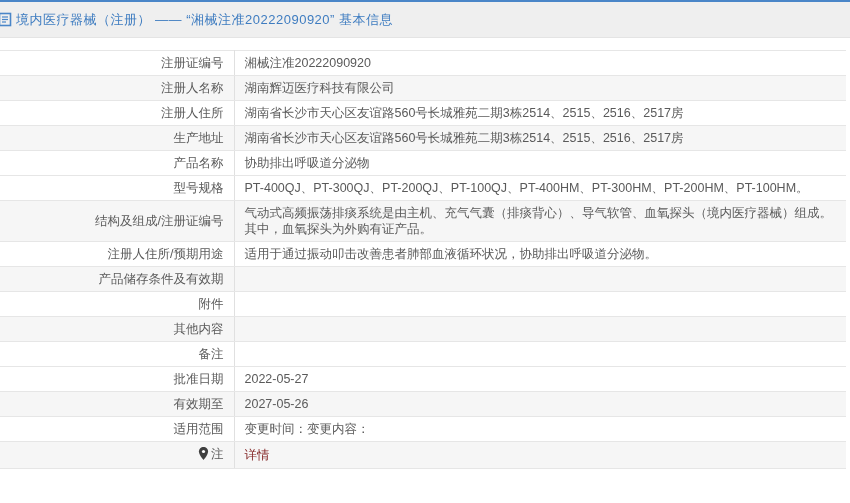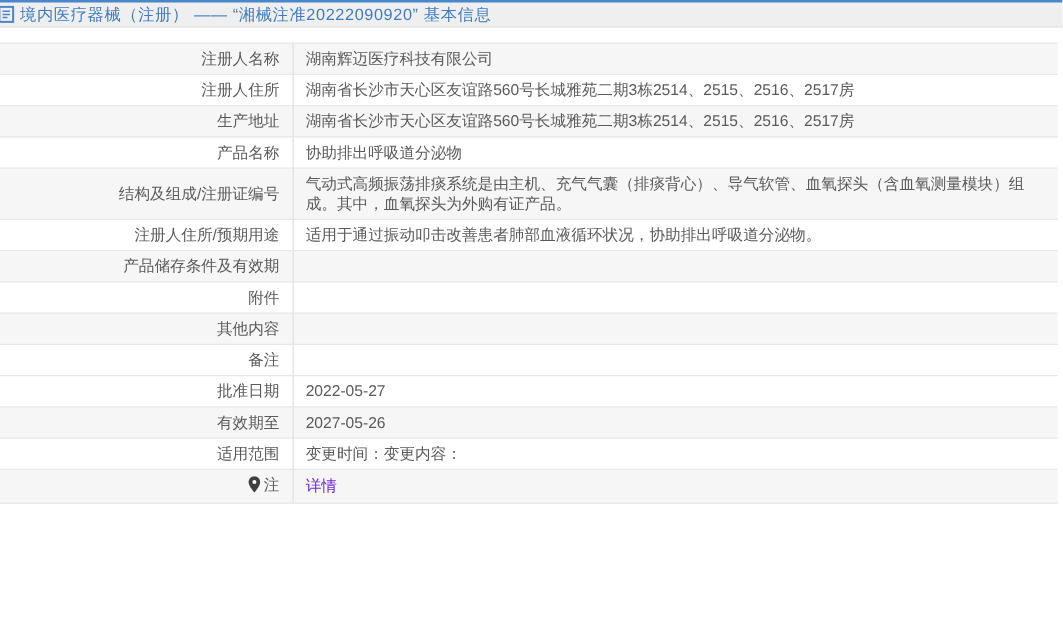--- a/index.html
+++ b/index.html
@@ -5,21 +5,21 @@
   * { margin: 0; padding: 0; box-sizing: border-box; }
   html, body {
     width: 850px;
     background: #ffffff;
     font-family: "Liberation Sans", "DejaVu Sans", sans-serif;
   }
   body { height: 503px; overflow: hidden; }
 
   
   .header-bar {
-    height: 22px;
+    height: 38px;
     background: #efefef;
     border-top: 2px solid #4a86c8;
     border-bottom: 1px solid #e4e4e4;
     display: flex;
     align-items: center;
     padding-left: 0px;
   }
   .header-icon {
     display: inline-flex;
     align-items: center;
@@ -61,21 +61,21 @@
   td.value-cell {
     padding-left: 11px;
     color: #565656;
   }
   td.label-cell .pin-wrap {
     display: inline-block;
     vertical-align: -2px;
     margin-right: 2px;
   }
   a.detail-link {
-    color: #6d28d9;
+    color: #7f1d1d;
     text-decoration: none;
     cursor: pointer;
   }
 </style>
 </head>
 <body>
 
 <div class="header-bar">
   <span class="header-icon">
     <svg width="14" height="15" viewBox="0 0 14 15">
@@ -84,39 +84,47 @@
       <line x1="4" y1="7.5" x2="10" y2="7.5" stroke="#4a86c8" stroke-width="1.2"></line>
       <line x1="4" y1="10" x2="8" y2="10" stroke="#4a86c8" stroke-width="1.2"></line>
     </svg>
   </span>
   <span class="header-title">境内医疗器械（注册） —— “湘械注准20222090920” 基本信息</span>
 </div>
 
 <div class="table-wrap">
   <table class="info-table">
     <tbody id="rows-body">
+        <tr>
+          <td class="label-cell"><span>注册证编号</span></td>
+          <td class="value-cell"><span>湘械注准20222090920</span></td>
+        </tr>
         <tr class="alt">
           <td class="label-cell"><span>注册人名称</span></td>
           <td class="value-cell"><span>湖南辉迈医疗科技有限公司</span></td>
         </tr>
         <tr>
           <td class="label-cell"><span>注册人住所</span></td>
           <td class="value-cell"><span>湖南省长沙市天心区友谊路560号长城雅苑二期3栋2514、2515、2516、2517房</span></td>
         </tr>
         <tr class="alt">
           <td class="label-cell"><span>生产地址</span></td>
           <td class="value-cell"><span>湖南省长沙市天心区友谊路560号长城雅苑二期3栋2514、2515、2516、2517房</span></td>
         </tr>
         <tr>
           <td class="label-cell"><span>产品名称</span></td>
           <td class="value-cell"><span>协助排出呼吸道分泌物</span></td>
         </tr>
+        <tr>
+          <td class="label-cell"><span>型号规格</span></td>
+          <td class="value-cell"><span>PT-400QJ、PT-300QJ、PT-200QJ、PT-100QJ、PT-400HM、PT-300HM、PT-200HM、PT-100HM。</span></td>
+        </tr>
         <tr class="alt">
           <td class="label-cell"><span>结构及组成/注册证编号</span></td>
-          <td class="value-cell"><span>气动式高频振荡排痰系统是由主机、充气气囊（排痰背心）、导气软管、血氧探头（含血氧测量模块）组成。其中，血氧探头为外购有证产品。</span></td>
+          <td class="value-cell"><span>气动式高频振荡排痰系统是由主机、充气气囊（排痰背心）、导气软管、血氧探头（境内医疗器械）组成。其中，血氧探头为外购有证产品。</span></td>
         </tr>
         <tr>
           <td class="label-cell"><span>注册人住所/预期用途</span></td>
           <td class="value-cell"><span>适用于通过振动叩击改善患者肺部血液循环状况，协助排出呼吸道分泌物。</span></td>
         </tr>
         <tr class="alt">
           <td class="label-cell"><span>产品储存条件及有效期</span></td>
           <td class="value-cell"><span></span></td>
         </tr>
         <tr>

